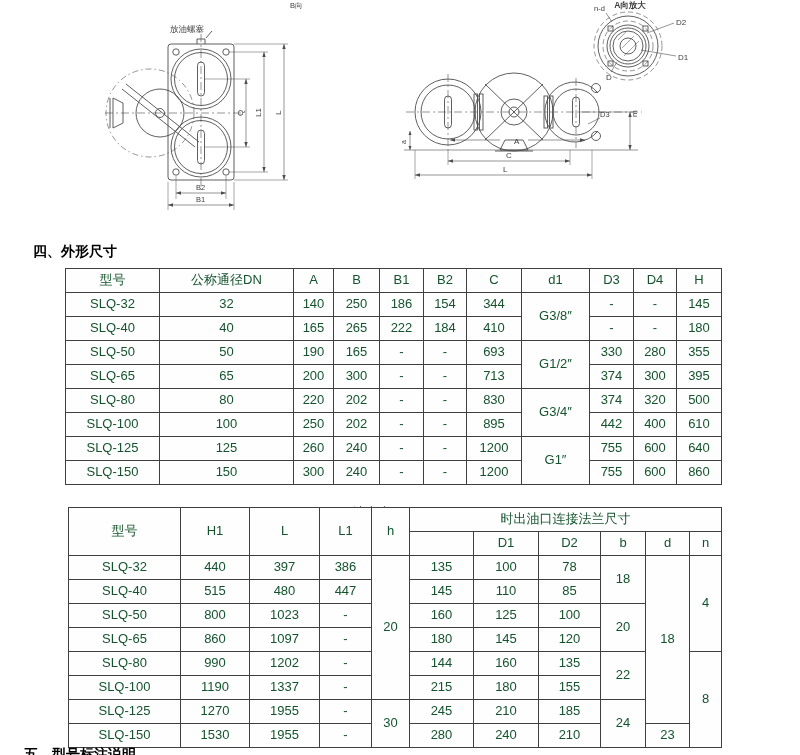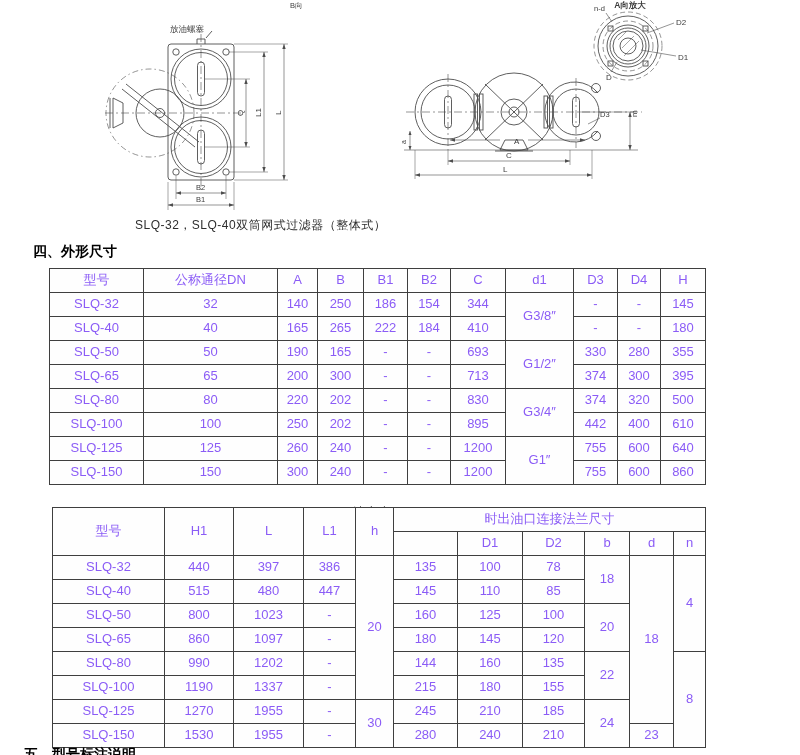--- a/index.html
+++ b/index.html
@@ -8,21 +8,21 @@
   svg text{font-family:"Liberation Sans","DejaVu Sans",sans-serif;fill:#3c3c3c;}
   .caption{position:absolute;top:217px;font-size:12px;color:#2e2e2e;letter-spacing:0.5px;white-space:nowrap;}
   #caption-left{left:135px;}
   #caption-right{left:398px;}
   .section-heading{position:absolute;left:33px;font-size:14px;font-weight:bold;color:#000000;white-space:nowrap;}
   #heading-4{top:243px;}
   #heading-5-clip{position:absolute;left:24px;top:746px;height:9px;overflow:hidden;font-family:Liberation Mono, monospace;}
   #heading-5-clip .section-heading{position:static;}
   #continued-caption{position:absolute;left:352px;top:504px;font-size:13px;color:#2e2e2e;}
   table.dim{position:absolute;border-collapse:collapse;table-layout:fixed;
-            font-size:13px;color:#8b5cf6;text-align:center;background:#fefefe;}
+            font-size:13px;color:#14532d;text-align:center;background:#fefefe;margin-left:16px;}
   #table1{left:49px;top:268px;width:656px;}
   #table2{left:52px;top:507px;width:653px;}
   table.dim th,table.dim td{border:1px solid #3f3f3f;font-weight:400;padding:0 2px;
             height:23px;line-height:1.1;overflow:hidden;white-space:nowrap;}
 </style>
 </head>
 <body>
 
 <div id="page">
 
@@ -173,21 +173,20 @@
     <text x="678" y="60" font-size="8">D1</text>
     <text x="606" y="80" font-size="8">D</text>
     <text x="600" y="117" font-size="7.5">D3</text>
     <text font-size="8" transform="rotate(-90 637 117)" x="637" y="117">m</text>
     <text font-size="7" transform="rotate(-90 406 144)" x="406" y="144">a</text>
     <text x="514" y="144" font-size="8">A</text>
     <text x="506" y="158" font-size="8">C</text>
     <text x="503" y="172" font-size="8">L</text>
   </svg>
 
-  <div class="caption" id="caption-left">SLQ-32，SLQ-40双筒网式过滤器（整体式）</div>
 
   <div class="section-heading" id="heading-4">四、外形尺寸</div>
 
   <table class="dim" id="table1">
       <colgroup>
         <col style="width: 94px;">
         <col style="width: 134px;">
         <col style="width: 40px;">
         <col style="width: 46px;">
         <col style="width: 44px;">

